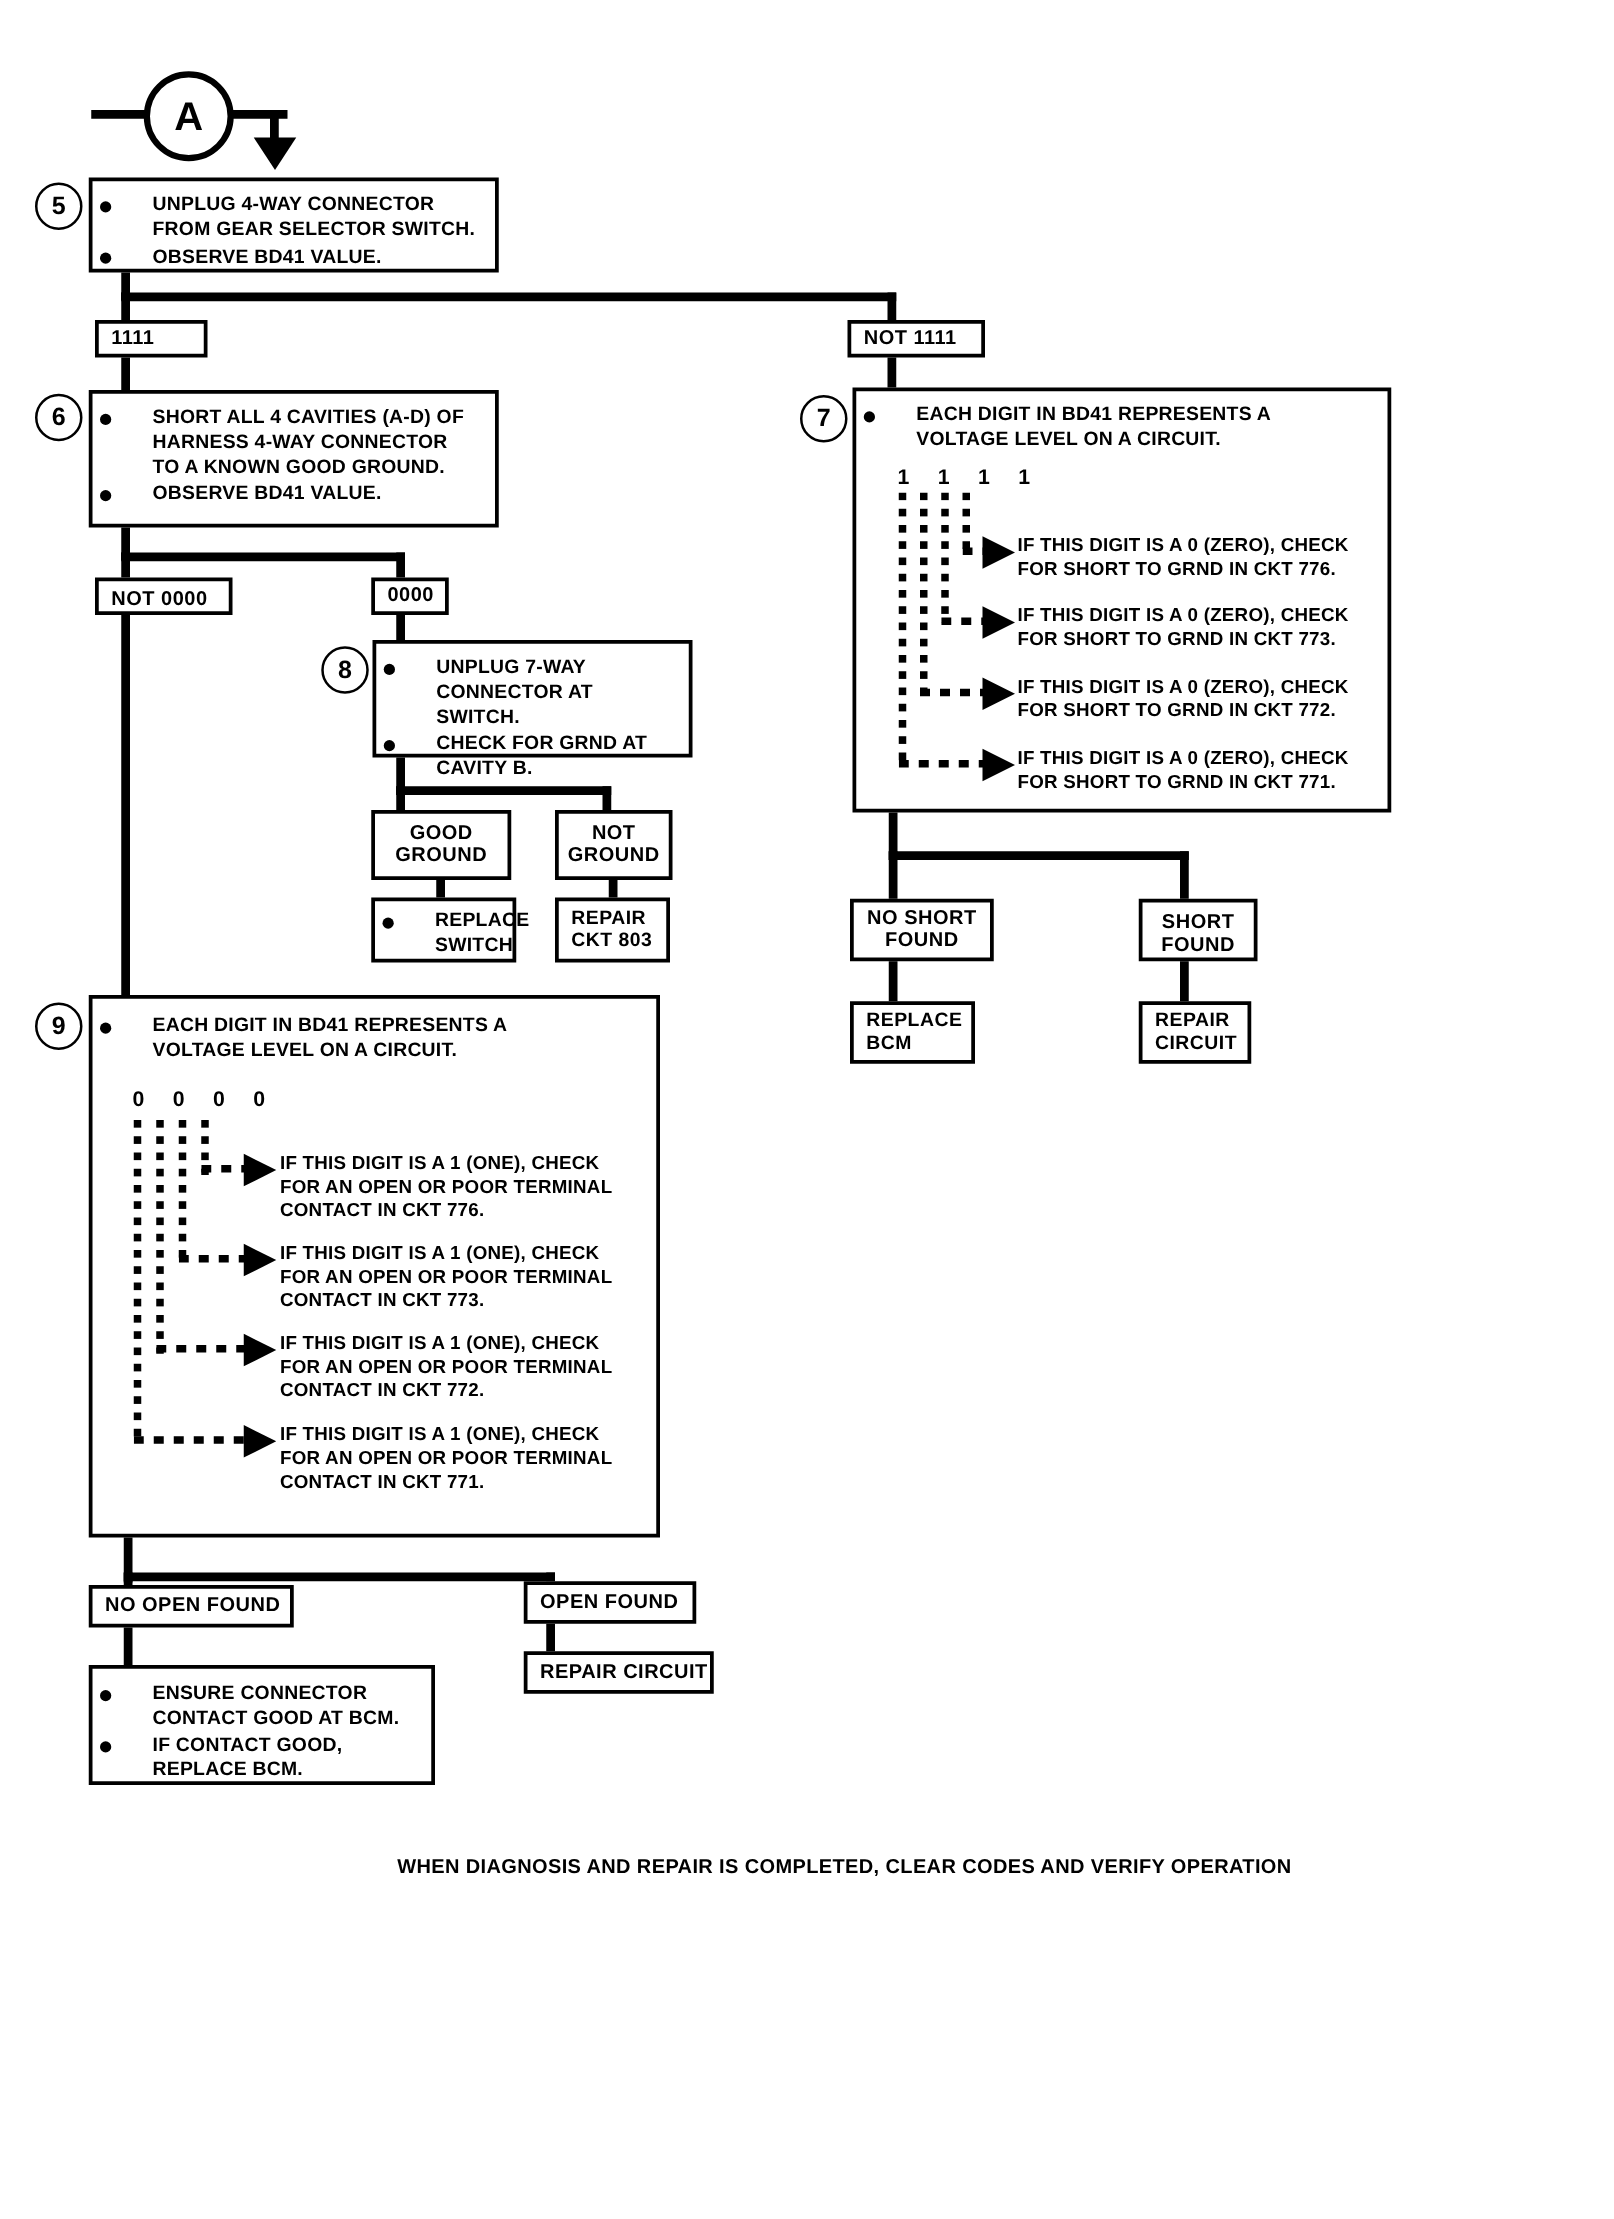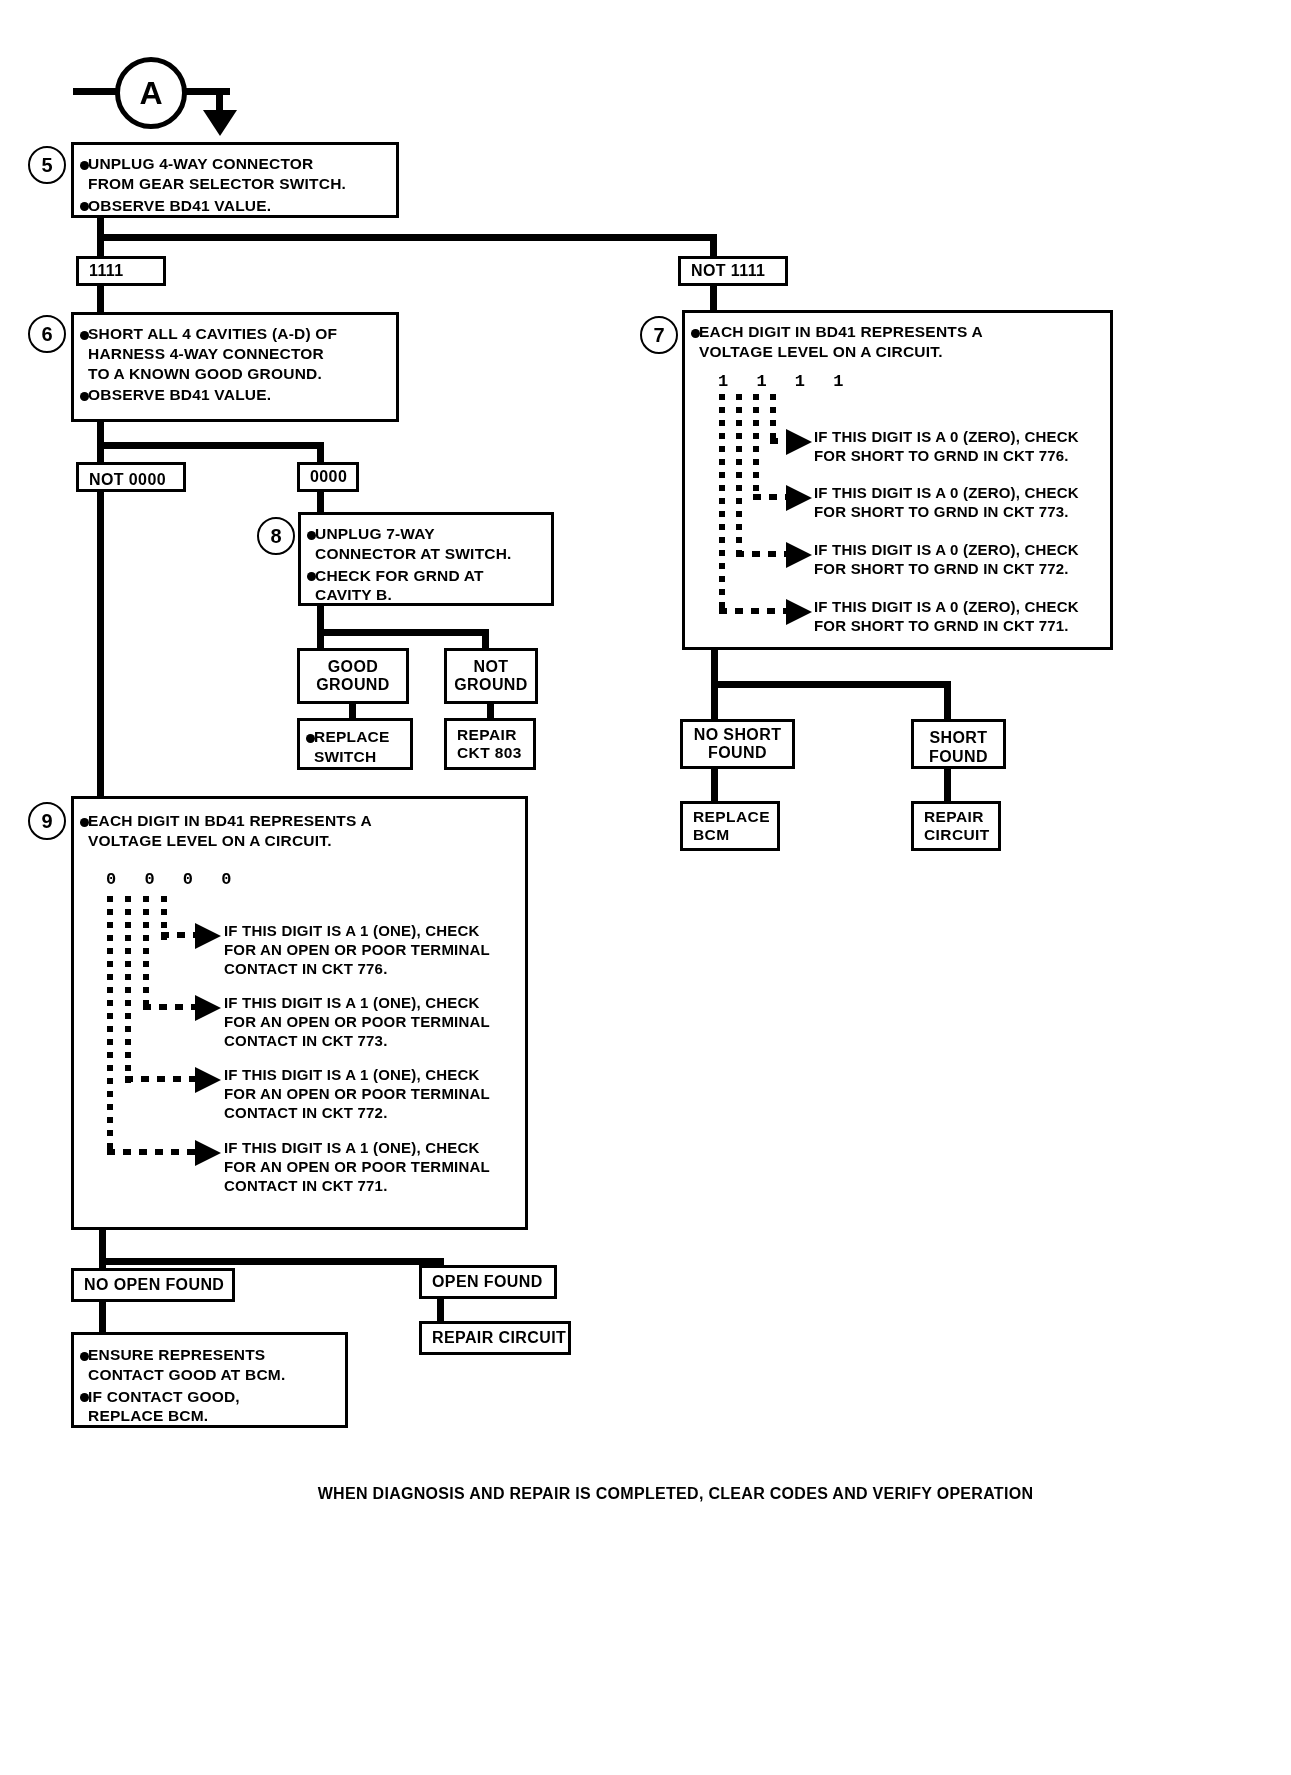--- a/index.html
+++ b/index.html
@@ -42,21 +42,21 @@
     box-sizing:border-box;
   }
   .bullets{
     margin:0;padding:0;list-style:none;
     font-weight:bold;
     line-height:1.28;
     letter-spacing:0.2px;
   }
   .bullets li{
     position:relative;
-    padding-left:14px;
+    padding-left:48px;
     margin-bottom:2px;
   }
   .bullets li .dot{
     position:absolute;
     left:6px;
     top:0.42em;
     width:9px;height:9px;
     background:#000000;
     border-radius:50%;
   }
@@ -90,21 +90,20 @@
     width:0;height:0;
     border-left:17px solid transparent;
     border-right:17px solid transparent;
     border-top:26px solid #000000;
   }
   .digits{
     position:absolute;
     font-weight:bold;
     letter-spacing:9px;
     white-space:pre;
-    font-family:Liberation Mono, monospace;
   }
   .dotcol{
     position:absolute;
     width:6px;
     background-image:linear-gradient(#000 50%, rgba(0,0,0,0) 0%);
     background-position:left top;
     background-size:6px 13px;
     background-repeat:repeat-y;
   }
   .dotrow{
@@ -363,21 +362,21 @@
 
   <div class="line vline" style="left:99px;top:1302px;height:32px;"></div>
   <div class="line vline" style="left:437px;top:1299px;height:24px;"></div>
 
   <div class="box label-box left" style="left:419px;top:1321px;width:152px;height:34px;font-size:16px;">
     <span>REPAIR CIRCUIT</span>
   </div>
 
   <div class="box" style="left:71px;top:1332px;width:277px;height:96px;">
     <ul class="bullets" style="font-size:15.5px;margin:10px 6px 0 0;">
-      <li><span class="dot"></span><span style="white-space:pre-line">ENSURE REPRESENTS
+      <li><span class="dot"></span><span style="white-space:pre-line">ENSURE CONNECTOR
 CONTACT GOOD AT BCM.</span></li>
       <li><span class="dot"></span><span style="white-space:pre-line">IF CONTACT GOOD,
 REPLACE BCM.</span></li>
     </ul>
   </div>
 
   <div class="footer" style="left:0;top:1485px;font-size:16px;">WHEN DIAGNOSIS AND REPAIR IS COMPLETED, CLEAR CODES AND  VERIFY OPERATION</div>
 
 </div>
 

